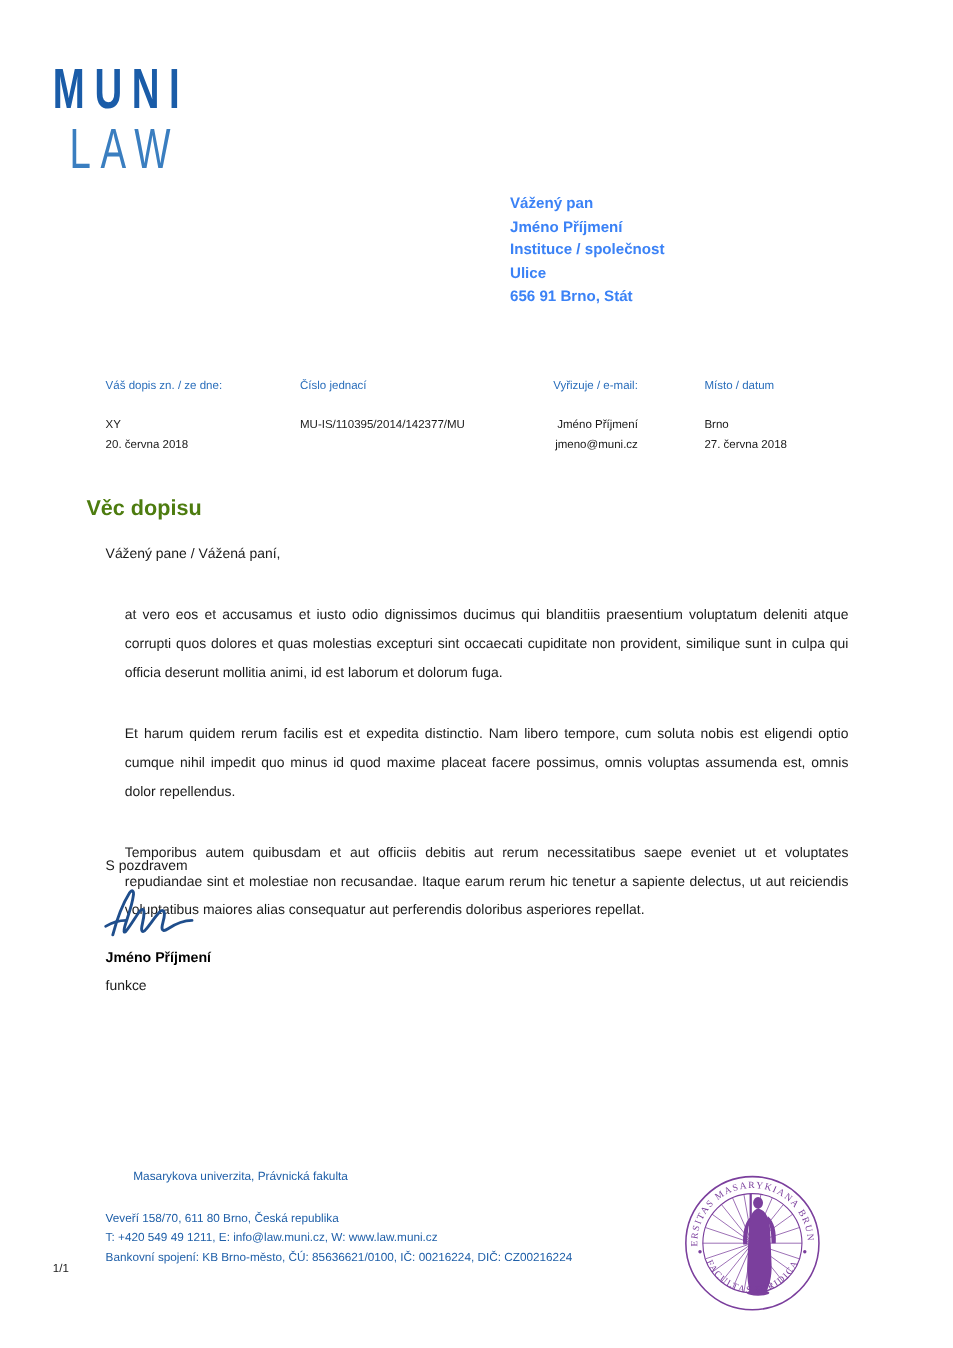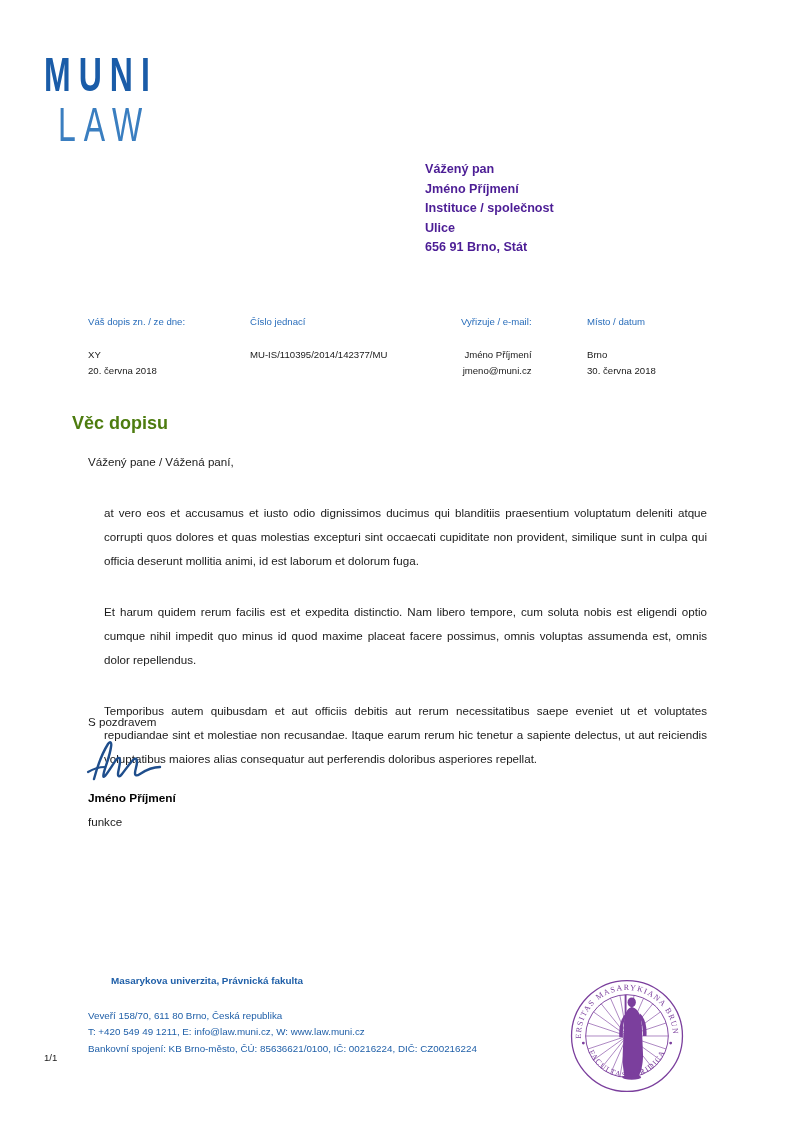--- a/index.html
+++ b/index.html
@@ -49,21 +49,21 @@
   }
 
   
   .recipient {
     position: absolute;
     left: 425px;
     top: 160px;
     font-size: 12.6px;
     font-weight: 700;
     line-height: 19.6px;
-    color: #4c1d95;
+    color: #3b82f6;
   }
   .recipient div { white-space: pre; }
 
   
   .refrow {
     position: absolute;
     left: 88px;
     top: 314px;
     width: 618px;
     font-size: 9.6px;
@@ -139,21 +139,21 @@
     color: #1a1a1a;
     margin-top: 4px;
   }
 
   
   .footer-title {
     position: absolute;
     left: 88px;
     top: 975px;
     font-size: 9.9px;
-    font-weight: 700;
+    font-weight: 400;
     color: #1f5fa8;
     white-space: pre;
     padding-left: 23px;
   }
   .footer-lines {
     position: absolute;
     left: 88px;
     top: 1008px;
     font-size: 9.8px;
     line-height: 16.3px;
@@ -208,21 +208,21 @@
 
   <div class="refcol refcol-2">
     <span class="lbl">Vyřizuje / e-mail:</span>
     <span class="val">Jméno Příjmení</span>
     <span class="val">jmeno@muni.cz</span>
   </div>
 
   <div class="refcol refcol-3">
     <span class="lbl">Místo / datum</span>
     <span class="val">Brno</span>
-    <span class="val">30. června 2018</span>
+    <span class="val">27. června 2018</span>
   </div>
 
 </div>
 
 <div class="subject">Věc dopisu</div>
 
 <div class="body-block">
   <p class="greeting">Vážený pane / Vážená paní,</p>
   <p class="para">at vero eos et accusamus et iusto odio dignissimos ducimus qui blanditiis praesentium voluptatum deleniti atque corrupti quos dolores et quas molestias excepturi sint occaecati cupiditate non provident, similique sunt in culpa qui officia deserunt mollitia animi, id est laborum et dolorum fuga.</p>
   <p class="para">Et harum quidem rerum facilis est et expedita distinctio. Nam libero tempore, cum soluta nobis est eligendi optio cumque nihil impedit quo minus id quod maxime placeat facere possimus, omnis voluptas assumenda est, omnis dolor repellendus.</p>

